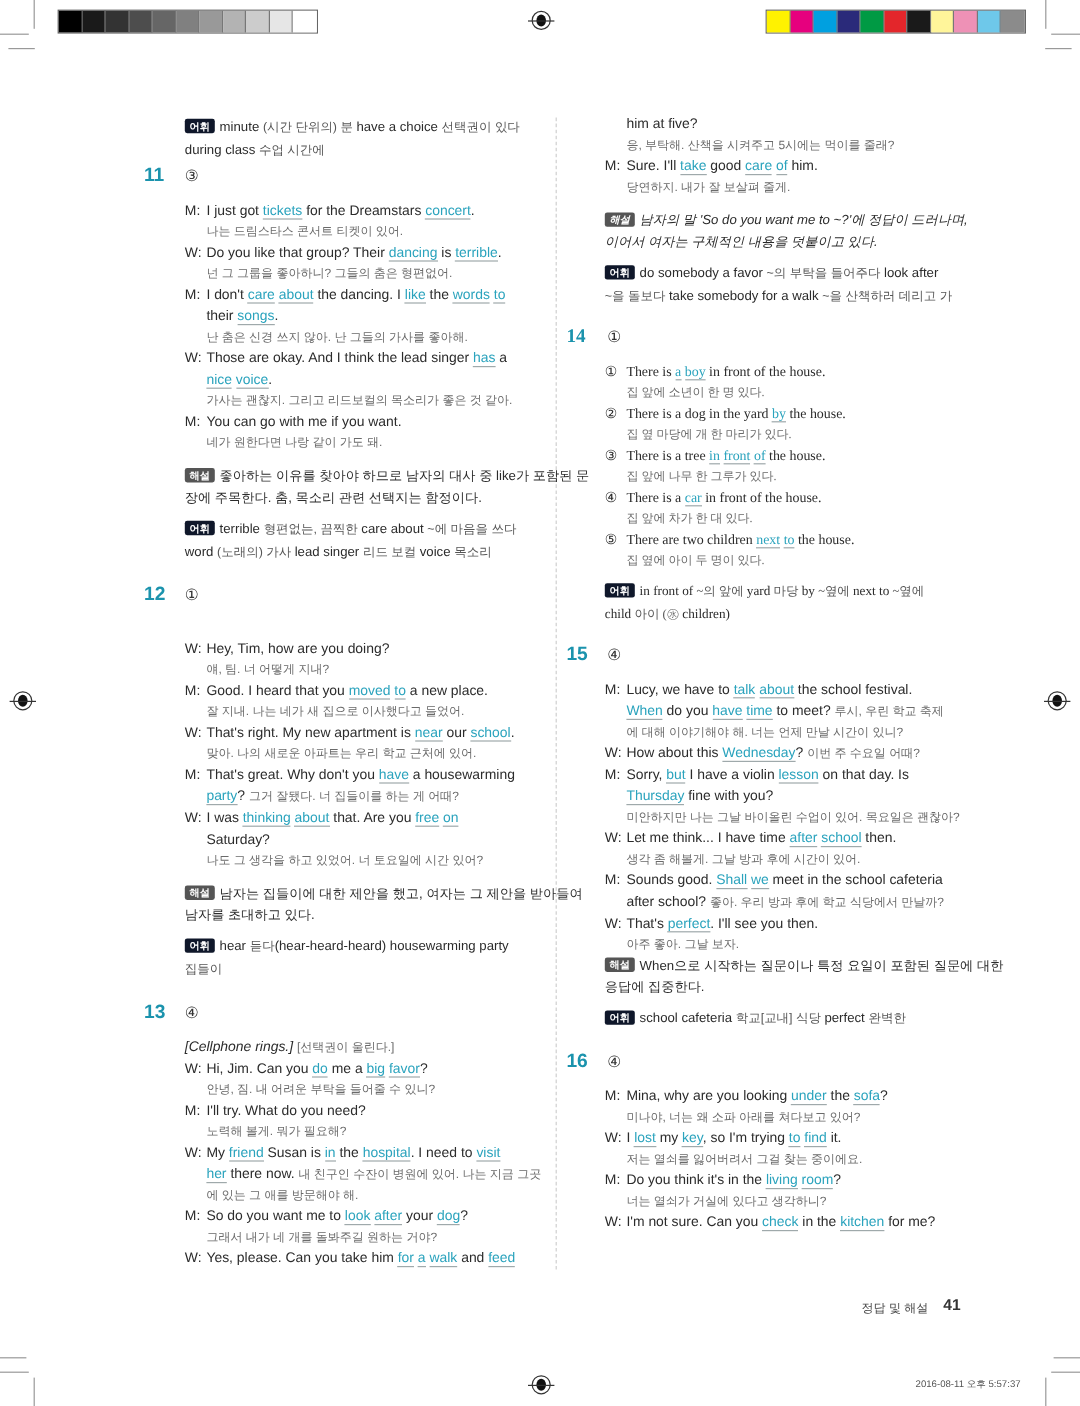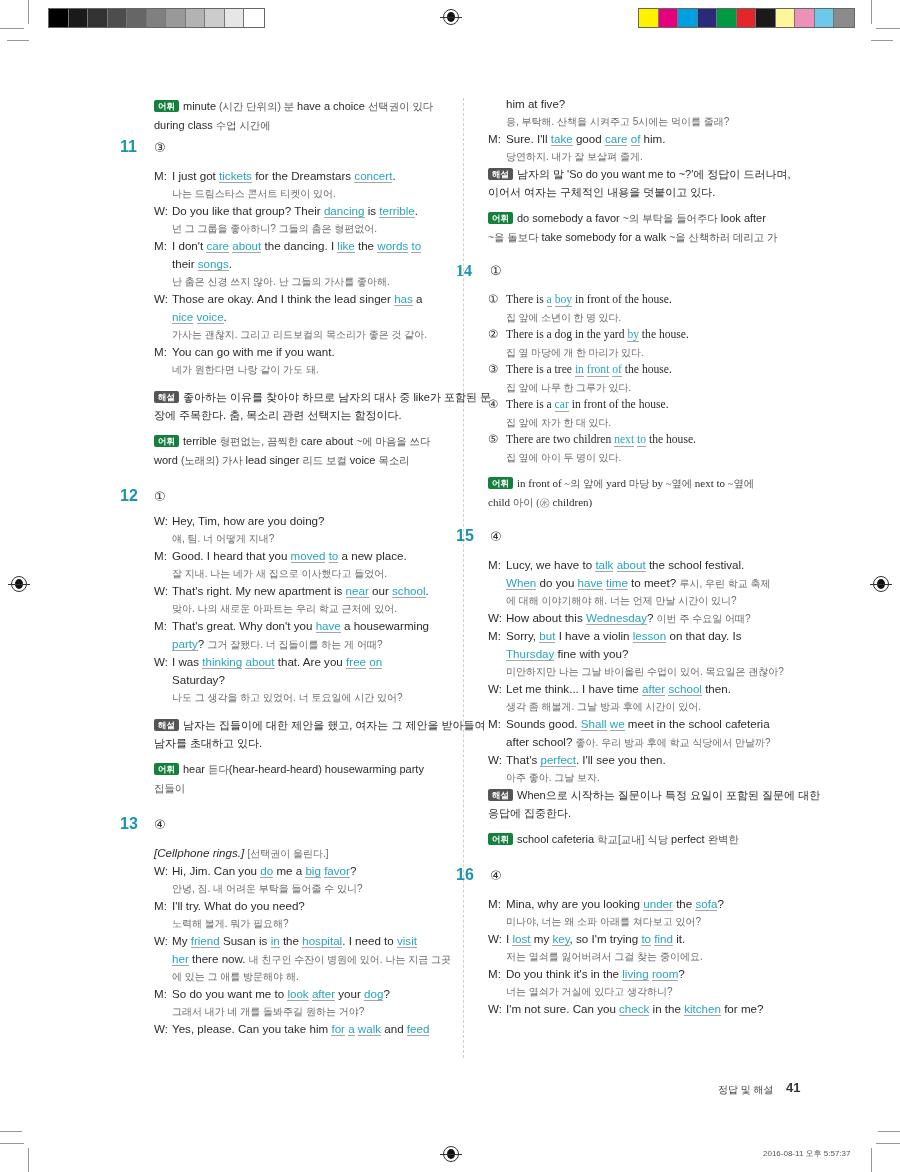--- a/index.html
+++ b/index.html
@@ -14,33 +14,33 @@
   .cmyk-bar { left: 638px; }
   .reg-mark { position: absolute; width: 16px; height: 16px; border: 1px solid #333; border-radius: 50%; }
   .reg-mark::before { content: ""; position: absolute; left: 3px; top: 2px; width: 8px; height: 10px; border-radius: 50%; background: #111; }
   .reg-mark::after { content: ""; position: absolute; left: -4px; top: 7px; width: 22px; height: 1px; background: #333; }
   .crop { position: absolute; background: #999; }
 
   .col-divider { position: absolute; left: 463px; top: 98px; height: 960px; width: 0; border-left: 1px dashed #cfcfcf; }
 
   .col { position: absolute; top: 95px; }
   .col-left { left: 120px; width: 330px; }
-  .col-right { left: 456px; width: 340px; }
+  .col-right { left: 472px; width: 340px; }
 
   .q-head { display: flex; align-items: center; height: 24px; margin: 0; }
   .q-num { color: #1b93ad; font-weight: bold; font-size: 16px; width: 34px; }
   .q-ans { font-size: 13px; color: #333; }
 
   .line { font-size: 11.6px; line-height: 18px; color: #2b2b2b; white-space: nowrap; }
   .kr { font-size: 10px; color: #6a6a6a; line-height: 17px; white-space: nowrap; }
   .ind { padding-left: 18px; }
   .base { padding-left: 34px; }
   .hl { color: #2aa3bd; border-bottom: 1px solid #9fa9ab; padding-bottom: 0; }
   .badge { display: inline-block; font-size: 8.5px; color: #fff; padding: 0 4px; border-radius: 2px; line-height: 12px; margin-right: 4px; vertical-align: 1px; font-weight: bold; }
-  .badge-vocab { background: #15803d; }
+  .badge-vocab { background: #0f172a; }
   .badge-exp { background: #555; }
   .note { font-size: 11px; line-height: 18px; color: #2b2b2b; white-space: nowrap; }
   .note .k { color: #555; font-size: 10.4px; }
 
   .footer-label { position: absolute; left: 718px; top: 1083px; font-size: 10px; color: #444; }
   .page-num { position: absolute; left: 786px; top: 1080px; font-size: 13px; font-weight: bold; color: #333; }
   .slug-left { position: absolute; left: 52px; top: 1208px; font-size: 8px; color: #555; }
   .slug-right { position: absolute; left: 763px; top: 1148px; font-size: 8px; color: #555; }
 </style>
 </head>
@@ -125,21 +125,21 @@
         <div class="note"><span class="badge badge-vocab">어휘</span>terrible <span class="k">형편없는, 끔찍한 </span>care about <span class="k">~에 마음을 쓰다</span></div>
         <div class="note">word <span class="k">(노래의) 가사 </span>lead singer <span class="k">리드 보컬 </span>voice <span class="k">목소리</span></div>
       </div>
   </div>
 
   <div style="margin-top:14px;">
     <div class="q-head">
       <span class="q-num">12</span>
       <span class="q-ans">①</span>
     </div>
-    <div class="base" id="q12dlg" style="margin-top:4px;">
+    <div class="base" id="q12dlg" style="margin-top:24px;">
         <div class="line"><span style="display: inline-block; width: 18px;">W:</span>Hey, Tim, how are you doing?</div>
         <div class="kr ind">얘, 팀. 너 어떻게 지내?</div>
         <div class="line"><span style="display: inline-block; width: 18px;">M:</span>Good. I heard that you <span class="hl">moved</span> <span class="hl">to</span> a new place.</div>
         <div class="kr ind">잘 지내. 나는 네가 새 집으로 이사했다고 들었어.</div>
         <div class="line"><span style="display: inline-block; width: 18px;">W:</span>That's right. My new apartment is <span class="hl">near</span> our <span class="hl">school</span>.</div>
         <div class="kr ind">맞아. 나의 새로운 아파트는 우리 학교 근처에 있어.</div>
         <div class="line"><span style="display: inline-block; width: 18px;">M:</span>That's great. Why don't you <span class="hl">have</span> a housewarming</div>
         <div class="line ind"><span class="hl">party</span>? <span class="kr">그거 잘됐다. 너 집들이를 하는 게 어때?</span></div>
         <div class="line"><span style="display: inline-block; width: 18px;">W:</span>I was <span class="hl">thinking</span> <span class="hl">about</span> that. Are you <span class="hl">free</span> <span class="hl">on</span></div>
         <div class="line ind">Saturday?</div>
@@ -180,21 +180,21 @@
 </div>
 
 <div class="col col-right">
   <div>
     <div class="base" id="q13cdlg" style="padding-left:32px;">
         <div class="line" style="padding-left: 18px;">him at five?</div>
         <div class="kr ind">응, 부탁해. 산책을 시켜주고 5시에는 먹이를 줄래?</div>
         <div class="line"><span style="display: inline-block; width: 18px;">M:</span>Sure. I'll <span class="hl">take</span> good <span class="hl">care</span> <span class="hl">of</span> him.</div>
         <div class="kr ind">당연하지. 내가 잘 보살펴 줄게.</div>
       </div>
-    <div class="base" id="q13cexp" style="padding-left:32px;">
+    <div class="base" id="q13cexp" style="margin-top:10px; padding-left:32px;font-style:italic;">
         <div class="note"><span class="badge badge-exp">해설</span>남자의 말 'So do you want me to ~?'에 정답이 드러나며,</div>
         <div class="note">이어서 여자는 구체적인 내용을 덧붙이고 있다.</div>
       </div>
     <div class="base" id="q13cvoc" style="margin-top:8px; padding-left:32px;">
         <div class="note"><span class="badge badge-vocab">어휘</span>do somebody a favor <span class="k">~의 부탁을 들어주다 </span>look after</div>
         <div class="note"><span class="k">~을 돌보다 </span>take somebody for a walk <span class="k">~을 산책하러 데리고 가</span></div>
       </div>
   </div>
 
   <div style="margin-top:12px;font-family:Liberation Serif, serif;">

